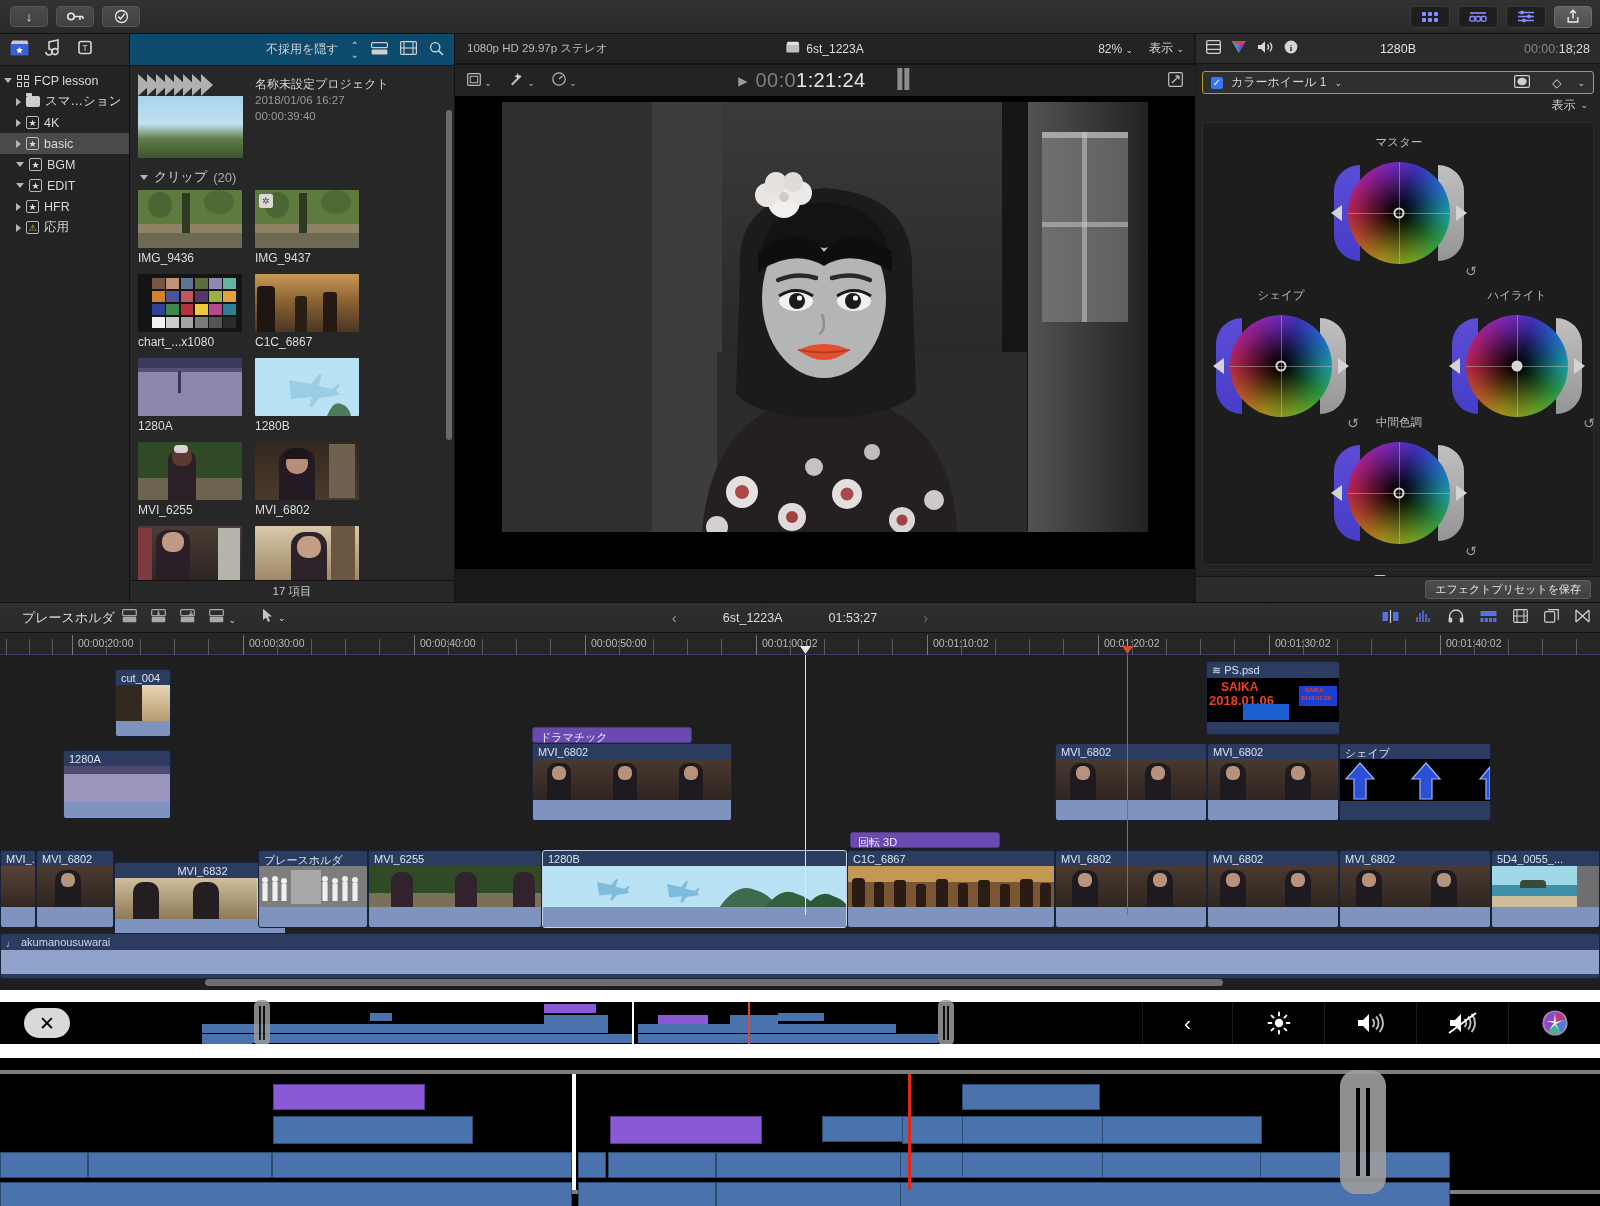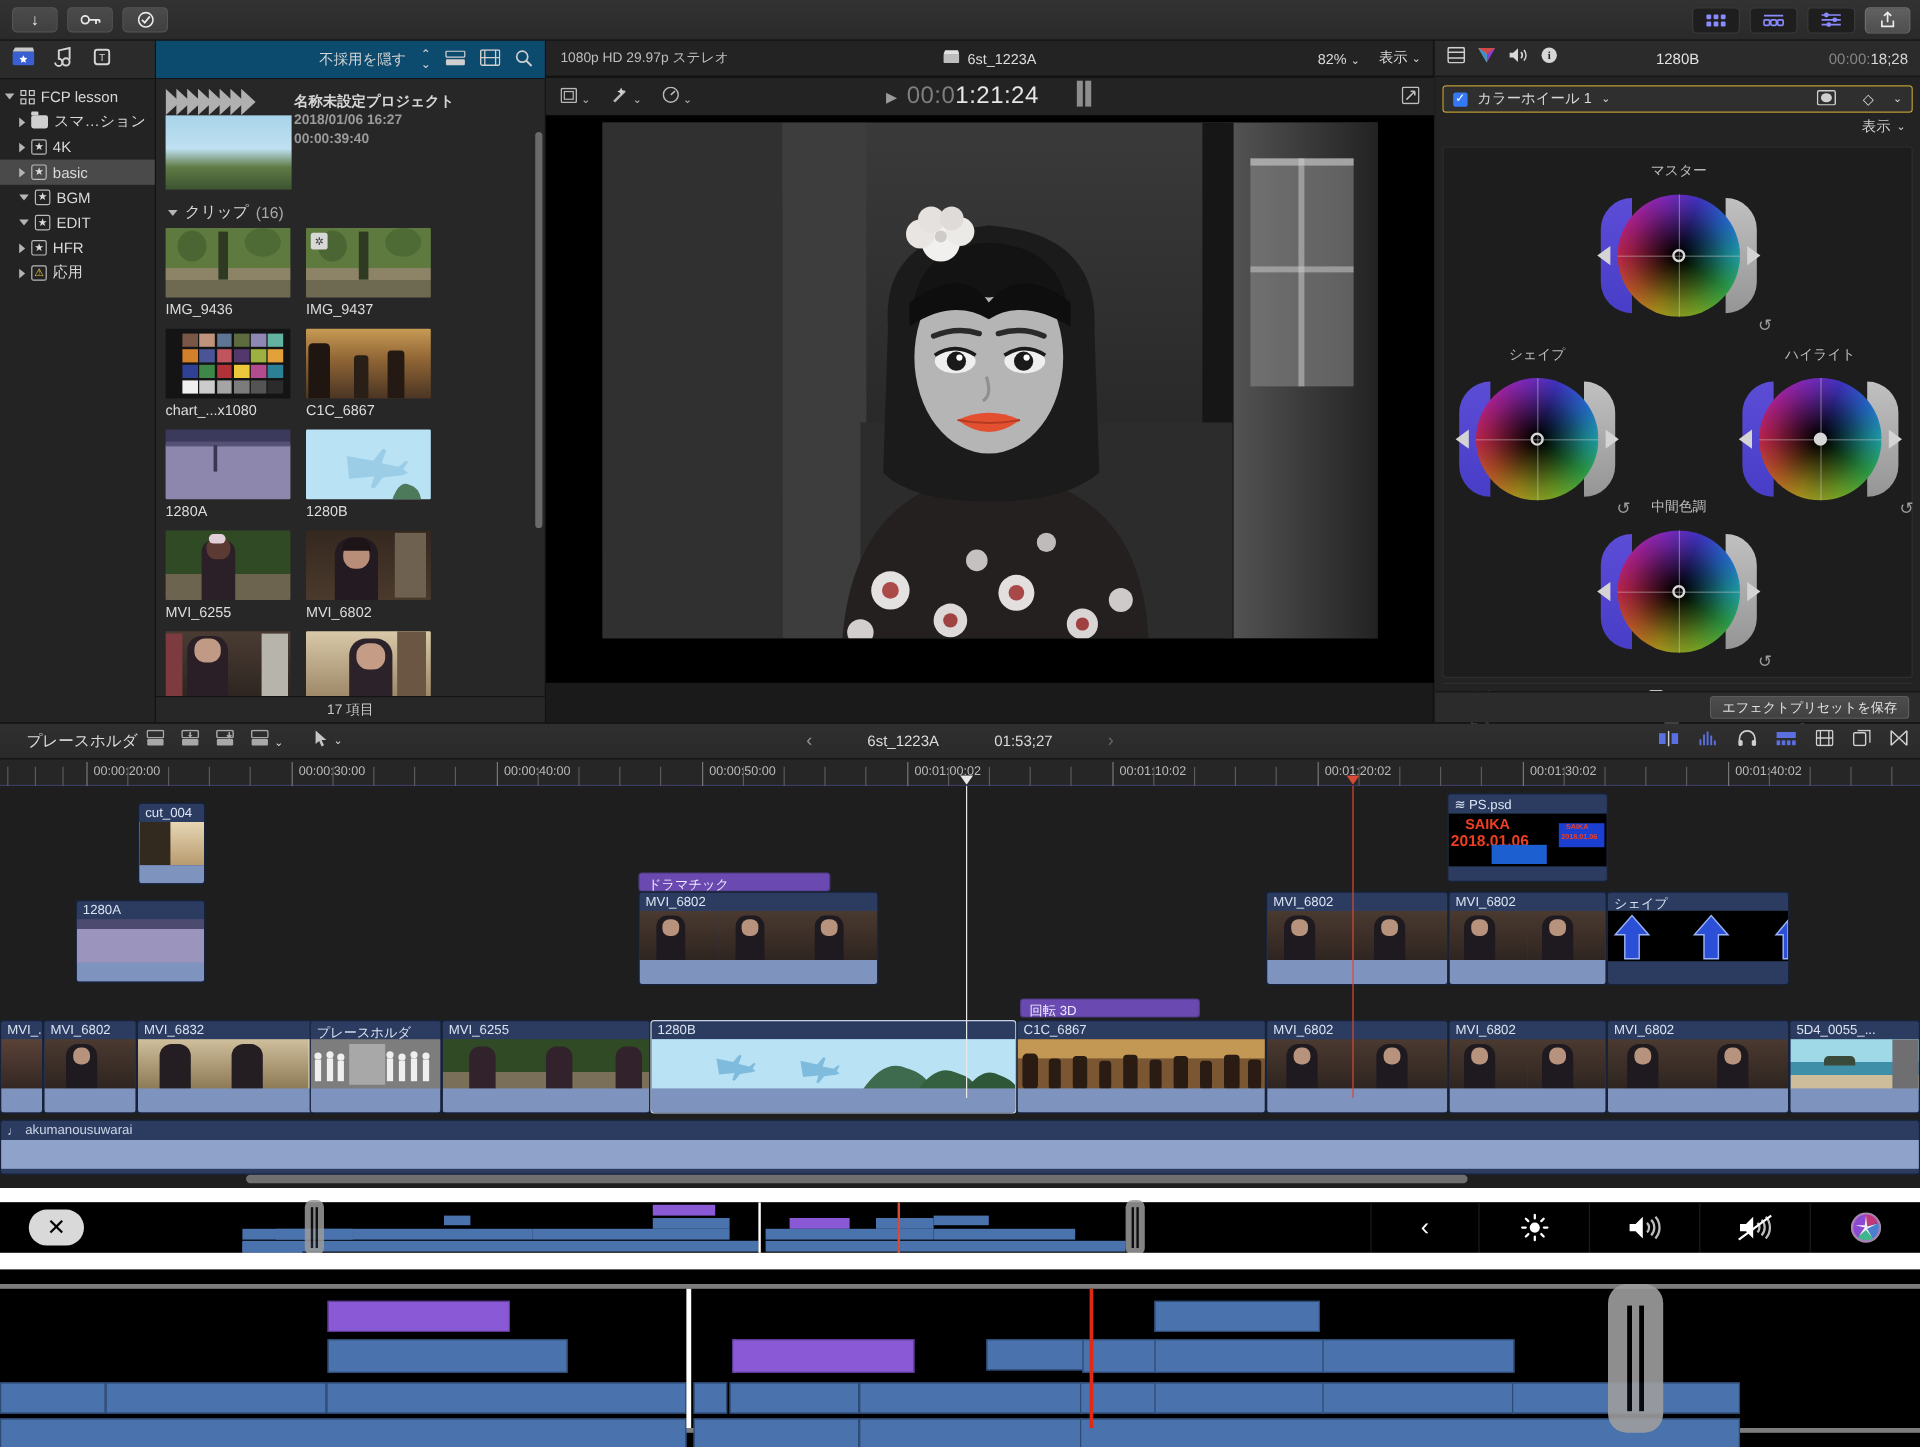--- a/index.html
+++ b/index.html
@@ -48,21 +48,21 @@
   .gridicon { display:grid; grid-template-columns:repeat(2,5px); grid-gap:2px; flex:none; }
   .gridicon i { width:5px; height:5px; border:1px solid #cfcfcf; display:block; }
 
   
   .browser { position:absolute; left:130px; top:34px; width:325px; height:568px;
      background:#272727; border-right:1px solid #121212; }
   .br-top { height:32px; background:#0c4a6e; border-bottom:1px solid #141414;
      display:flex; align-items:center; justify-content:flex-end; gap:12px; padding-right:10px;
      font-size:12px; color:#d5d5d5; }
   .br-body { position:absolute; top:32px; left:0; right:0; bottom:22px; overflow:hidden; }
-  .proj-card { display:flex; gap:2px; padding:8px 8px 4px 8px;font-weight:bold; }
+  .proj-card { display:flex; gap:12px; padding:8px 8px 4px 8px; }
   .proj-thumb { width:105px; flex:none; }
   .chev-strip { height:22px; background:#272727; position:relative; overflow:hidden;
      display:flex; }
   .chev-strip span { display:block; width:0; height:0; border-left:12px solid #b0b0b0;
      border-top:11px solid transparent; border-bottom:11px solid transparent; margin-right:-3px; }
   .proj-img { width:105px; height:62px; background:linear-gradient(#a9d4ea 0%,#bfe0f0 45%,#5f7b46 70%,#3d5430 100%); }
   .proj-meta { font-size:12px; line-height:16px; color:#d6d6d6; padding-top:2px; }
   .proj-meta .sub { color:#9a9a9a; font-size:11.5px; }
   .clips-hdr { display:flex; align-items:center; gap:6px; padding:6px 0 4px 10px;
      font-size:13px; color:#d8d8d8; }
@@ -398,21 +398,21 @@
         <div class="proj-meta">
           <div>名称未設定プロジェクト</div>
           <div class="sub">2018/01/06 16:27</div>
           <div class="sub">00:00:39:40</div>
         </div>
       </div>
 
       <div class="clips-hdr">
         <span class="tri open"></span>
         <span>クリップ</span>
-        <span style="color:#a9a9a9">(16)</span>
+        <span style="color:#a9a9a9">(20)</span>
       </div>
 
       <div class="clip-grid">
         <div class="clip-cell">
           <div class="ct" style="background:linear-gradient(#5f7a3e 0 58%,#8d8367 58% 75%,#6e6a52 75% 100%);">
             <div style="position:absolute;left:44px;top:3px;width:8px;height:40px;background:#2e3b22;"></div>
             <div style="position:absolute;left:10px;top:2px;width:24px;height:26px;background:#4b6632;border-radius:50%;"></div>
             <div style="position:absolute;right:8px;top:0px;width:30px;height:24px;background:#4f6b35;border-radius:50%;"></div>
           </div>
           <div class="cn">IMG_9436</div>
@@ -1067,21 +1067,21 @@
         <div class="aud" style="height:20px;"></div>
       </div>
       <div class="clip" style="left:36px;top:195px;width:78px;height:78px;">
         <div class="nm">MVI_6802</div>
         <div class="film" style="top:15px;height:42px;background:linear-gradient(#4a3a30,#2e2420);">
           <div style="position:absolute;left:18px;top:4px;width:26px;height:38px;background:#1f1a20;border-radius:10px 10px 0 0;"></div>
           <div style="position:absolute;left:24px;top:7px;width:14px;height:14px;background:#b7927c;border-radius:6px;"></div>
         </div>
         <div class="aud" style="height:20px;"></div>
       </div>
-      <div class="clip" style="left:114px;top:195px;width:172px;height:78px;">
+      <div class="clip" style="left:114px;top:207px;width:172px;height:78px;text-align:center;">
         <div class="nm">MVI_6832</div>
         <div class="film" style="top:15px;height:42px;background:linear-gradient(#d0bf9c,#8b7855);">
           <div style="position:absolute;left:18px;top:4px;width:26px;height:38px;background:#241d22;border-radius:10px 10px 0 0;"></div>
           <div style="position:absolute;left:78px;top:4px;width:26px;height:38px;background:#241d22;border-radius:10px 10px 0 0;"></div>
           <div style="position:absolute;right:2px;top:0;width:26px;height:42px;background:#ddd2ba;"></div>
         </div>
         <div class="aud" style="height:20px;"></div>
       </div>
       <div class="clip" style="left:258px;top:195px;width:110px;height:78px;font-family:Liberation Serif, serif;">
         <div class="nm">プレースホルダ</div>

